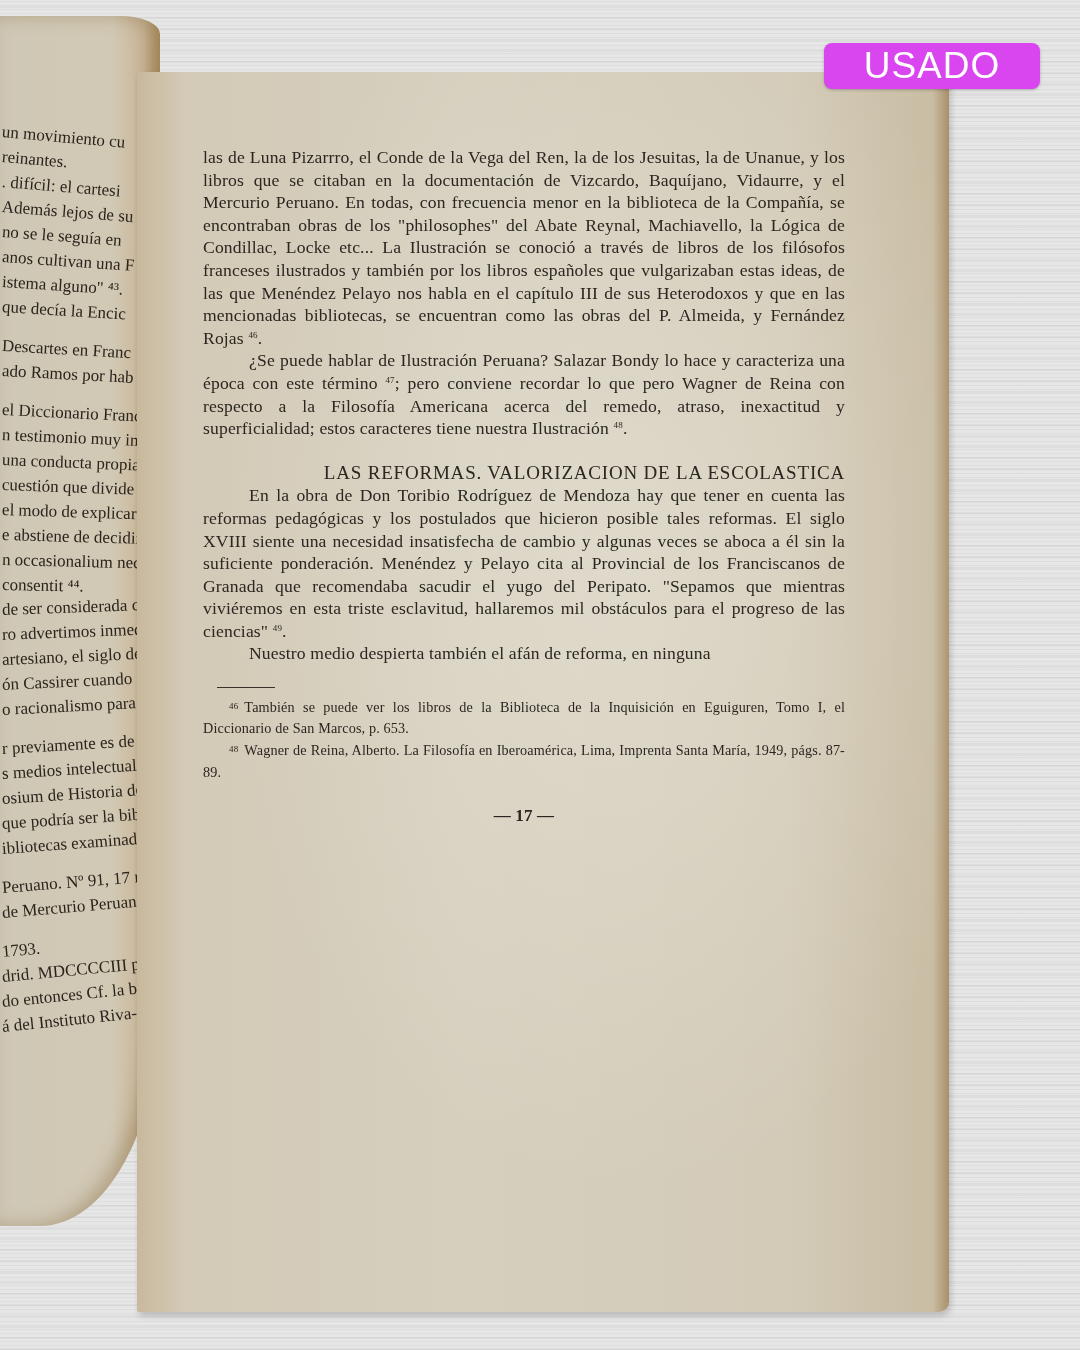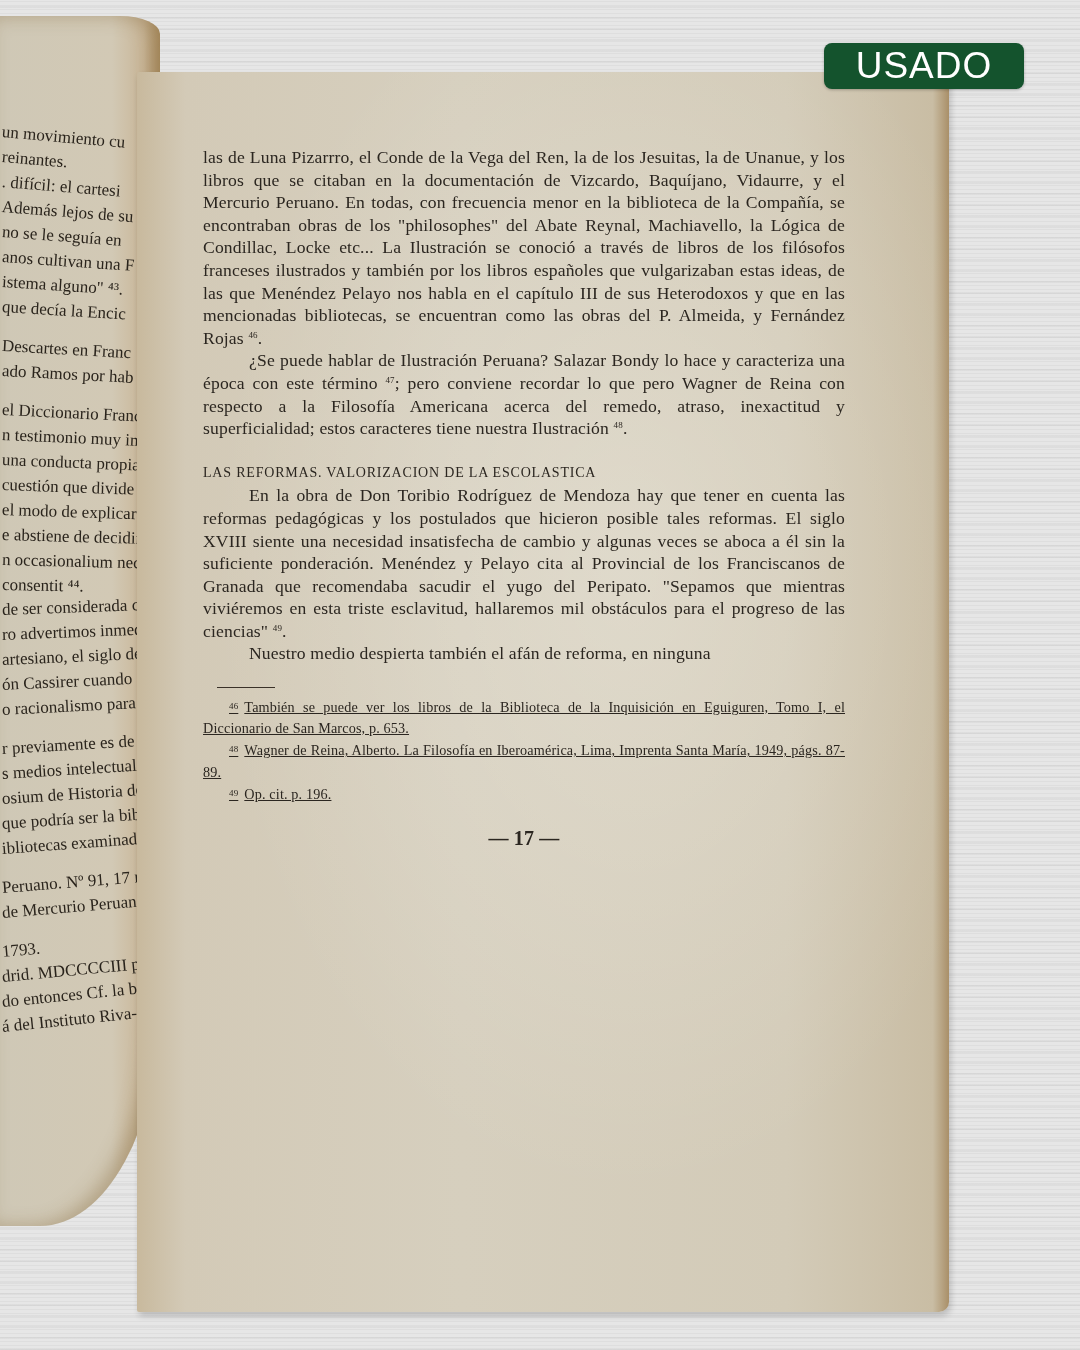--- a/index.html
+++ b/index.html
@@ -61,54 +61,54 @@
   .para { text-align: justify; }
   .indent { text-indent: 46px; }
   sup { font-size: 9px; vertical-align: 6px; line-height: 0; }
   .section-numeral {
     text-align: center;
     margin-top: 28px;
     font-size: 17px;
     letter-spacing: 1px;
   }
   .section-title {
-    text-align: left;
+    text-align: right;
     margin-top: 22px;
-    font-size: 14px;
+    font-size: 19px;
     letter-spacing: 0.8px;
     text-indent: 0;
   }
   .section-body { }
   .footnote-rule {
     width: 58px; height: 1px;
     background: #3a3128;
     margin-top: 22px;
     margin-left: 14px;
   }
   .footnotes {
     margin-top: 8px;
     font-size: 14.2px;
     line-height: 21.2px;
   }
   .footnote { text-align: justify; }
   .footnote .fn-num { font-size: 9px; vertical-align: 3px; margin-right: 6px; }
-  .fn-indent { text-indent: 26px; text-decoration: underline; }
+  .fn-indent { text-indent: 26px; }
   .folio {
     text-align: center;
     margin-top: 22px;
-    font-size: 20px;
+    font-size: 17px;
     font-weight: bold;
   }
 
   
   .badge {
     position: absolute;
     left: 824px; top: 43px;
-    width: 200px; height: 46px;
-    background: #14532d;
+    width: 216px; height: 46px;
+    background: #d946ef;
     border-radius: 8px;
     color: #ffffff;
     font-family: "Liberation Sans", "DejaVu Sans", sans-serif;
     font-size: 37px;
     line-height: 46px;
     text-align: center;
     letter-spacing: 1px;
     box-shadow: 0 1px 3px rgba(0,0,0,0.25);
   }
 </style>
@@ -171,20 +171,19 @@
 
     <p class="para indent section-body"><span>En la obra de Don Toribio Rodríguez de Mendoza hay que tener en cuenta las reformas pedagógicas y los postulados que hicieron posible tales reformas. El siglo XVIII siente una necesidad insatisfecha de cambio y algunas veces se aboca a él sin la suficiente ponderación. Menéndez y Pelayo cita al Provincial de los Franciscanos de Granada que recomendaba sacudir el yugo del Peripato. "Sepamos que mientras viviéremos en esta triste esclavitud, hallaremos mil obstáculos para el progreso de las ciencias"</span> <sup>49</sup>.</p>
 
     <p class="para indent">Nuestro medio despierta también el afán de reforma, en ninguna</p>
 
     <div class="footnote-rule"></div>
 
     <div class="footnotes">
       <p class="footnote fn-indent"><span class="fn-num">46</span><span>También se puede ver los libros de la Biblioteca de la Inquisición en Eguiguren, Tomo I, el Diccionario de San Marcos, p. 653.</span></p>
       <p class="footnote fn-indent"><span class="fn-num">48</span><span>Wagner de Reina, Alberto. La Filosofía en Iberoamérica, Lima, Imprenta Santa María, 1949, págs. 87-89.</span></p>
-      <p class="footnote fn-indent"><span class="fn-num">49</span><span>Op. cit. p. 196.</span></p>
     </div>
 
     <div class="folio">— 17 —</div>
   </div>
 </div>
 
 <div class="badge">USADO</div>
 
 </body></html>

